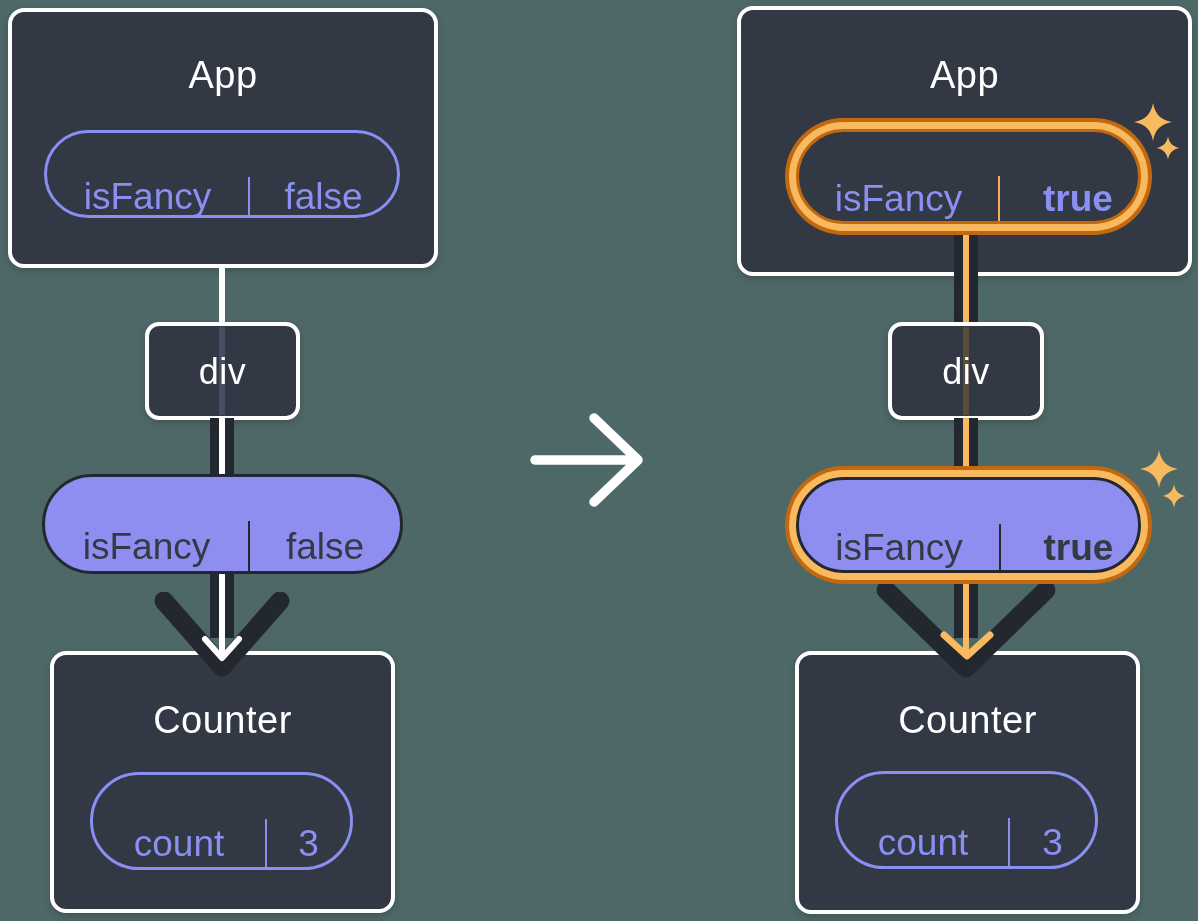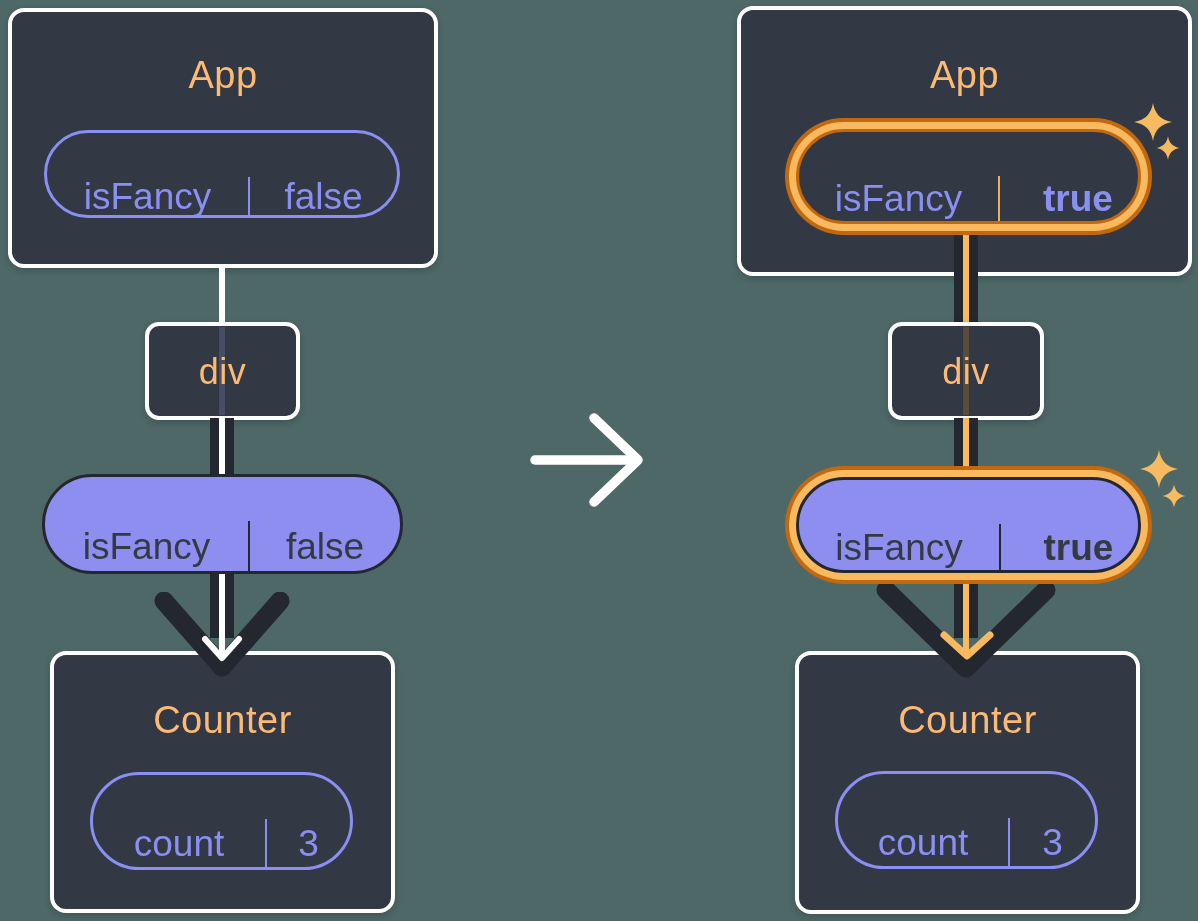--- a/index.html
+++ b/index.html
@@ -10,21 +10,21 @@
   }
   .layer { position:absolute; inset:0; }
 
   
   .cbox {
     position:absolute; box-sizing:border-box;
     background:#333845; border:4px solid #FFFFFF; border-radius:16px;
     box-shadow:0 3px 7px rgba(0,0,0,0.18);
   }
   .box-title {
-    position:absolute; text-align:center; color:#fdba74;
+    position:absolute; text-align:center; color:#ffffff;
     font-size:38px; line-height:38px; letter-spacing:0.5px;
   }
 
   
   .pill {
     position:absolute; box-sizing:border-box; display:flex; align-items:stretch;
     border-radius:999px; overflow:hidden;
   }
   .pill .cell {
     display:flex; align-items:center; justify-content:center;

